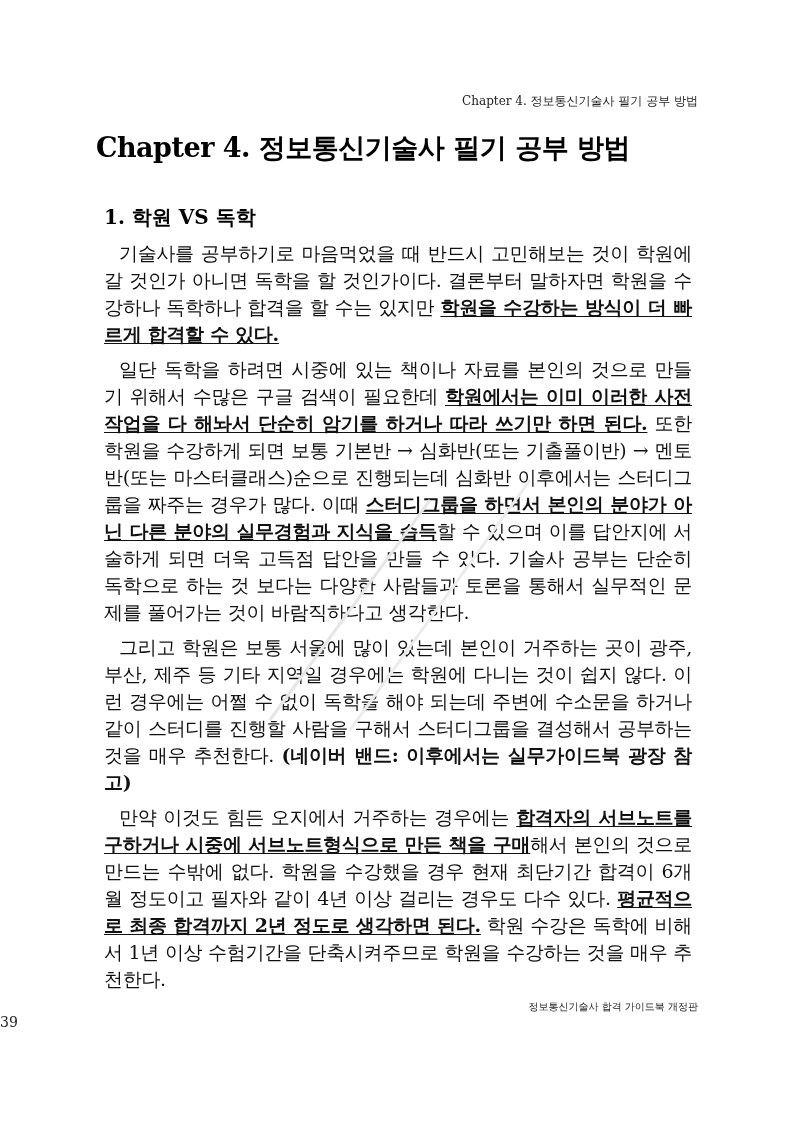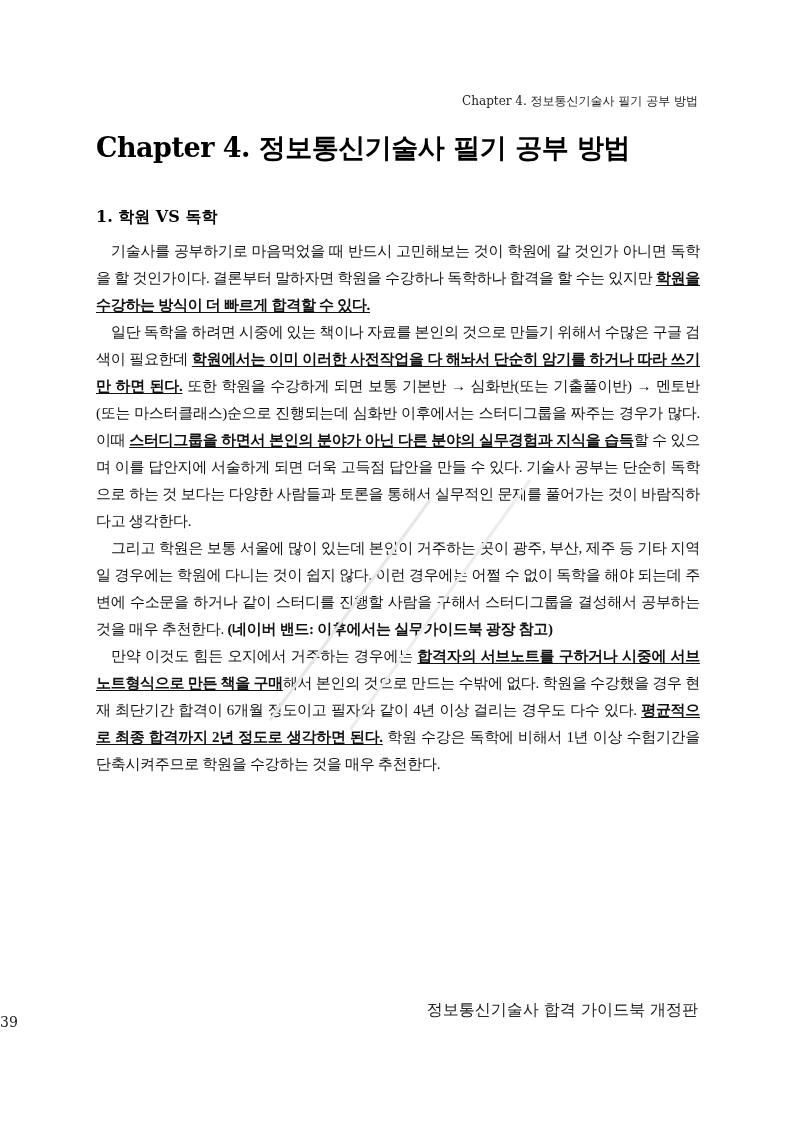--- a/index.html
+++ b/index.html
@@ -4,25 +4,25 @@
 <style>
   html, body { margin: 0; padding: 0; background: #ffffff; }
   body { width: 794px; height: 1123px; position: relative; overflow: hidden;
          font-family: "DejaVu Serif", "Liberation Serif", serif; color: #111; }
   .running-header { position: absolute; top: 93px; right: 96px; font-size: 12px; color: #222; }
   .chapter-title { position: absolute; top: 130px; left: 96px; font-size: 27px; font-weight: bold;
                    letter-spacing: -0.5px; margin: 0; color: #000; }
   .content { position: absolute; left: 96px; width: 604px; }
   .sec1 { top: 202px; }
   .sec2 { top: 808px; }
-  h2 { font-size: 16px; font-weight: bold; margin: 0 0 6px 0; color: #000; line-height: 30px; }
-  p { margin: 0; font-size: 15px; line-height: 27px; text-align: justify; text-indent: 15px; letter-spacing: -0.3px; font-family: Liberation Serif, serif; }
+  h2 { font-size: 20px; font-weight: bold; margin: 0 0 6px 8px; color: #000; line-height: 30px; }
+  p { margin: 8px; font-size: 19px; line-height: 27px; text-align: justify; text-indent: 15px; letter-spacing: -0.3px; }
   .em { font-weight: bold; text-decoration: underline; text-underline-offset: 2px; }
   .bold { font-weight: bold; }
-  .running-footer { position: absolute; top: 1000px; right: 96px; font-size: 16px; color: #222; }
+  .running-footer { position: absolute; top: 1000px; right: 96px; font-size: 10px; color: #222; }
   .page-number { position: absolute; top: 1014px; left: 0; width: 794px; text-align: left; font-size: 14px; color: #222; }
   .watermark { position: absolute; left: 230px; top: 440px; width: 360px; height: 300px; pointer-events: none; }
 </style>
 </head>
 <body>
 
 <div class="running-header">Chapter 4. 정보통신기술사 필기 공부 방법</div>
 
 <h1 class="chapter-title">Chapter 4. 정보통신기술사 필기 공부 방법</h1>
 

